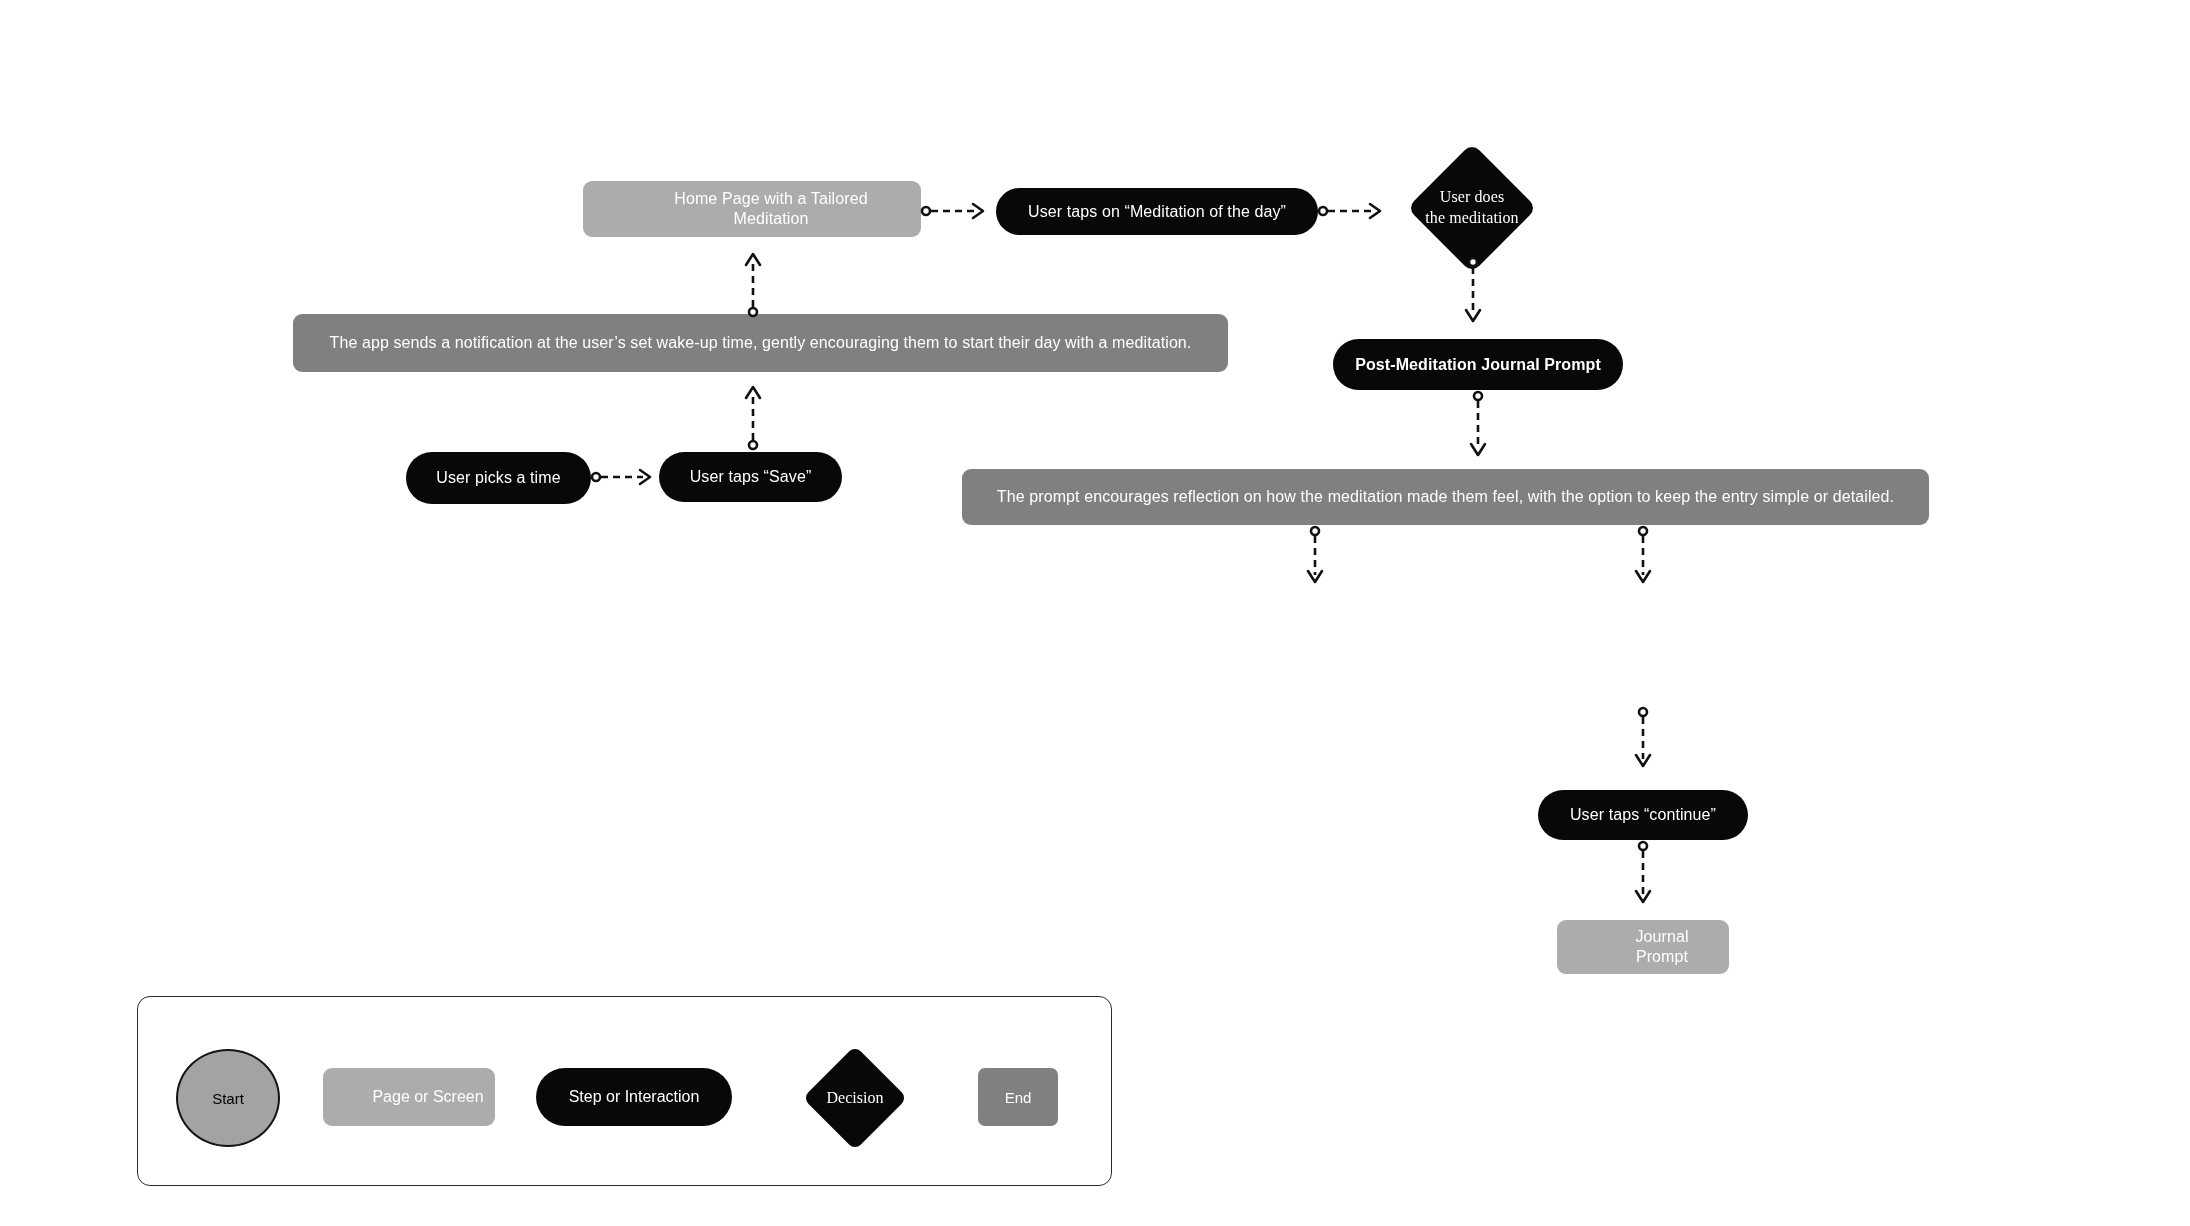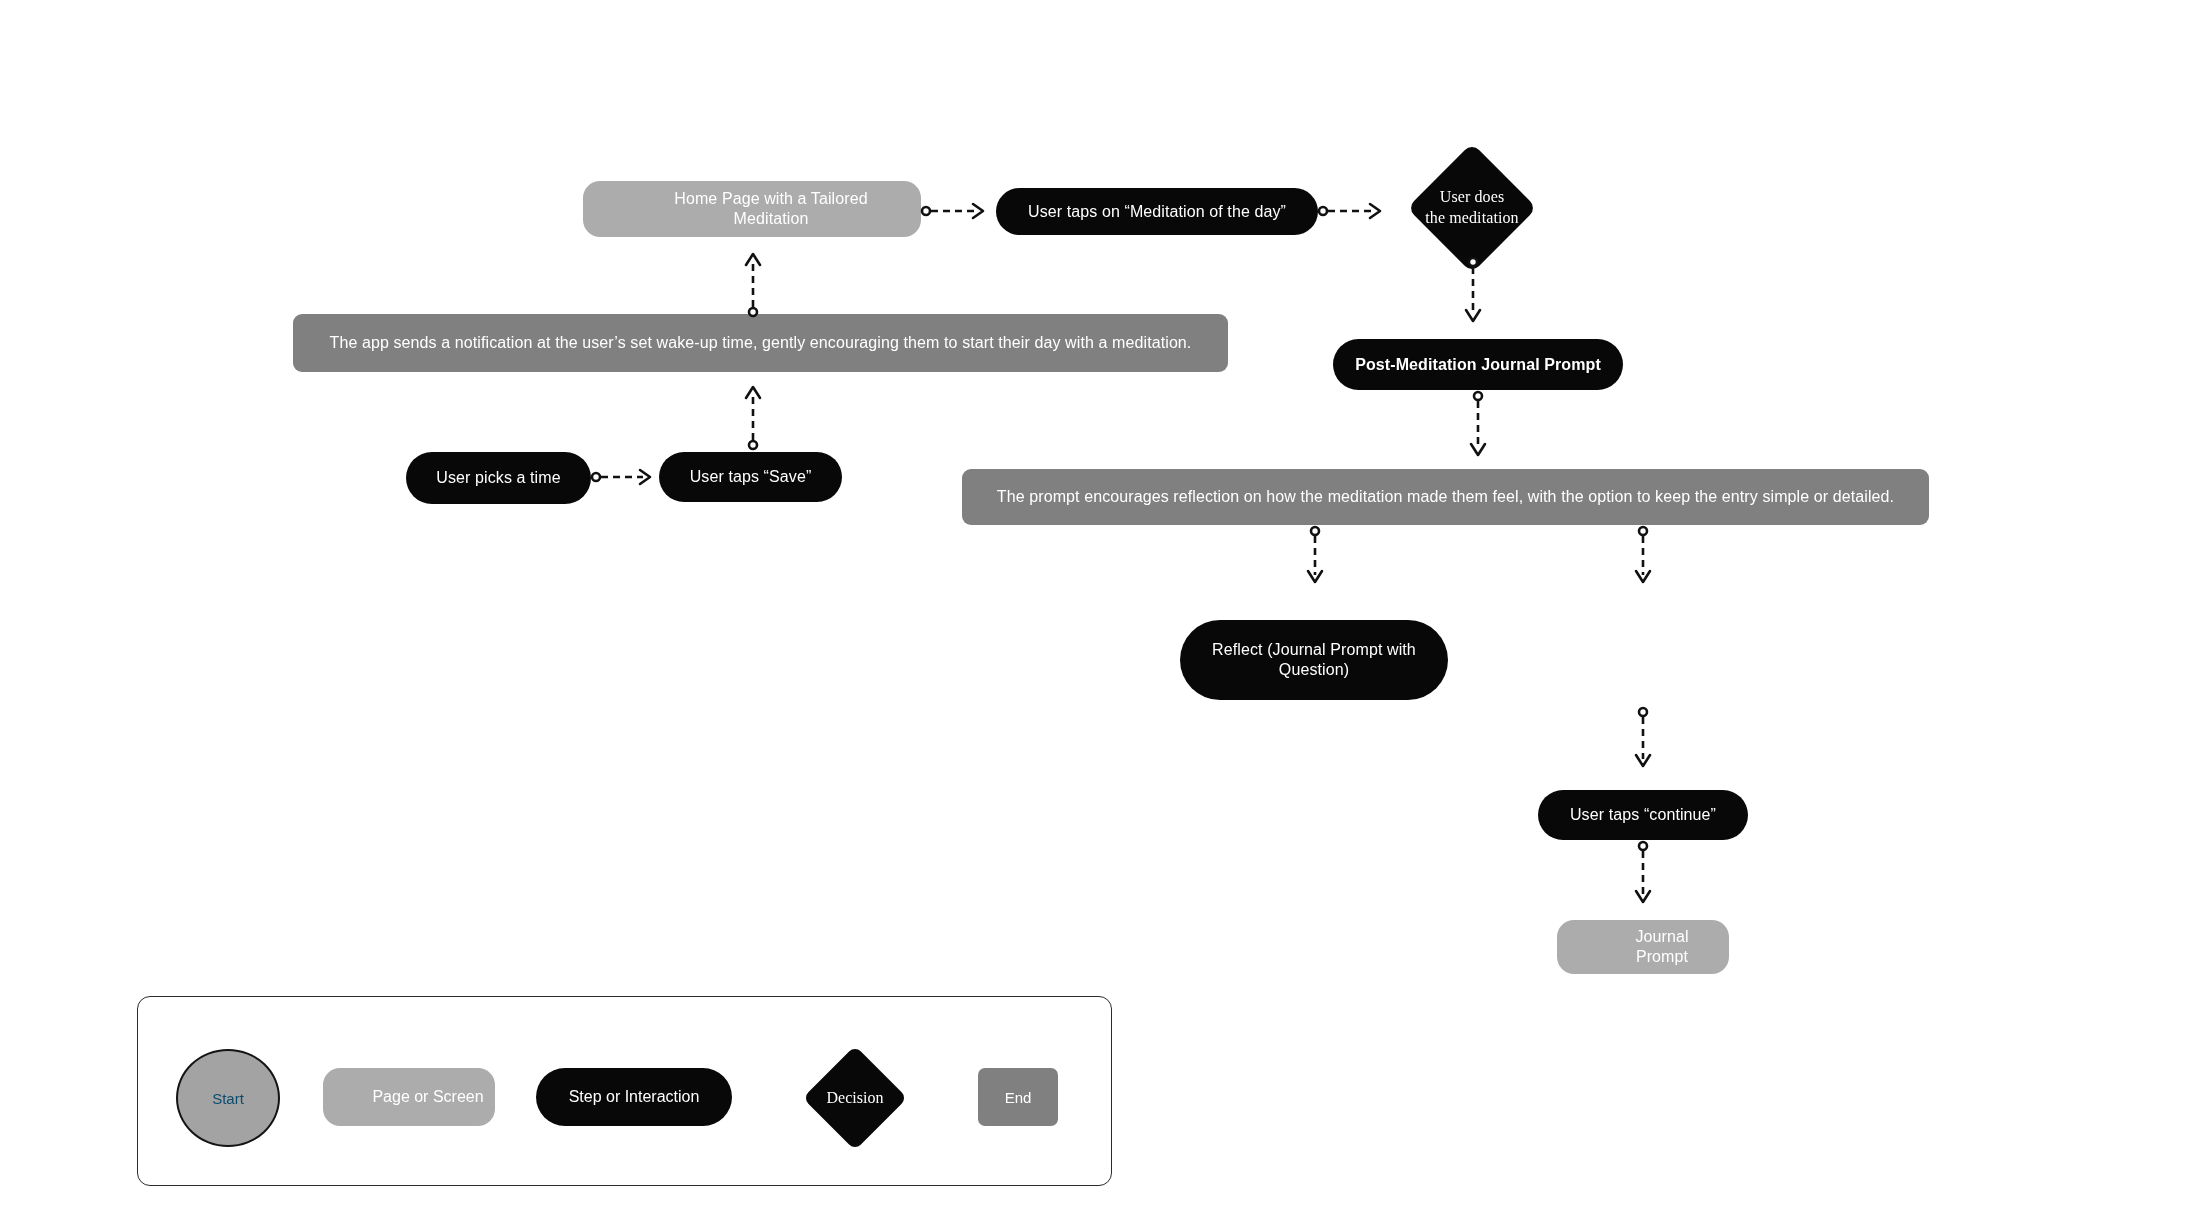--- a/index.html
+++ b/index.html
@@ -33,21 +33,21 @@
   .node-label {
     display: block;
     padding: 0 16px;
     white-space: pre-line;
   }
 
   
   .shape-page {
     background: #acacac;
     color: #ffffff;
-    border-radius: 17px;
+    border-radius: 9px;
     font-size: 16px;
     padding-left: 38px;
   }
   
   .shape-step {
     background: #080808;
     color: #ffffff;
     border-radius: 999px;
     font-size: 16px;
   }
@@ -61,21 +61,21 @@
   
   .shape-end {
     background: #808080;
     color: #ffffff;
     border-radius: 7px;
     font-size: 15px;
   }
   
   .shape-start {
     background: #a3a3a3;
-    color: #0c4a6e;
+    color: #000000;
     border: 2.5px solid #141414;
     border-radius: 50%;
     font-size: 15px;
   }
   
   .shape-decision {
     background: transparent;
     color: #ffffff;
     font-size: 16px;
   }
@@ -223,23 +223,20 @@
   </div>
 
   <div class="conn" style="left:1632px; top:525px; width:22px; height:66px;">
     <svg width="22" height="66" viewBox="0 0 22 66">
       <circle cx="11" cy="6" r="4" fill="#ffffff" stroke="#111111" stroke-width="2.6"></circle>
       <line x1="11" y1="11" x2="11" y2="50" stroke="#111111" stroke-width="2.6" stroke-dasharray="7 5"></line>
       <polyline points="4,46 11,57 18,46" fill="none" stroke="#111111" stroke-width="2.6" stroke-linecap="round" stroke-linejoin="round"></polyline>
     </svg>
   </div>
 
-  <div class="node shape-step" style="left:1180px; top:620px; width:268px; height:80px;">
-    <span class="node-label">Reflect (Journal Prompt with Question)</span>
-  </div>
 
 
   <div class="conn" style="left:1632px; top:706px; width:22px; height:70px;">
     <svg width="22" height="70" viewBox="0 0 22 70">
       <circle cx="11" cy="6" r="4" fill="#ffffff" stroke="#111111" stroke-width="2.6"></circle>
       <line x1="11" y1="11" x2="11" y2="53" stroke="#111111" stroke-width="2.6" stroke-dasharray="7 5"></line>
       <polyline points="4,49 11,60 18,49" fill="none" stroke="#111111" stroke-width="2.6" stroke-linecap="round" stroke-linejoin="round"></polyline>
     </svg>
   </div>
 

